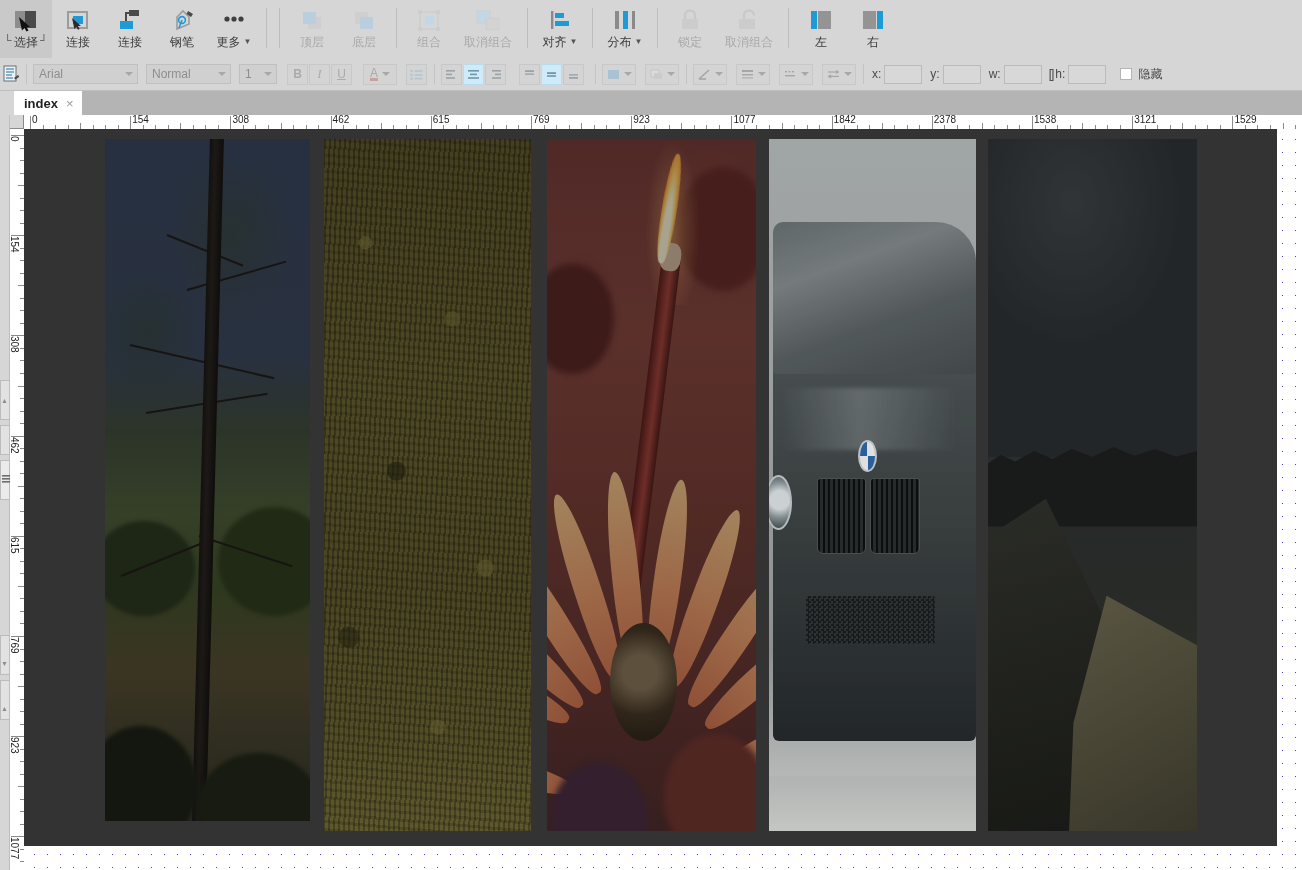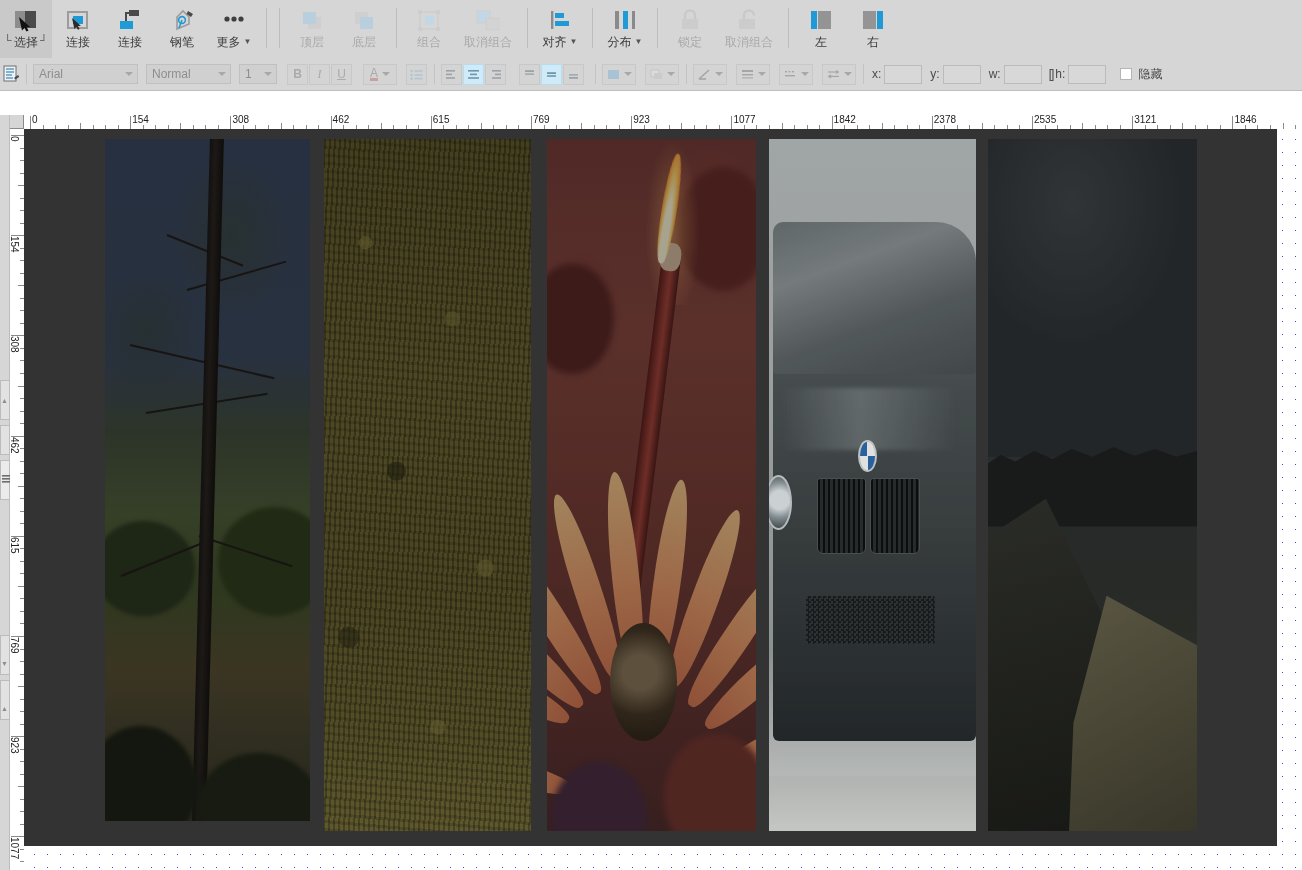--- a/index.html
+++ b/index.html
@@ -631,20 +631,27 @@
     <span class="numfld"></span>
     <span class="flabel">w:</span>
     <span class="numfld"></span>
     <span class="bracket">[]</span>
     <span class="flabel" style="margin-left:2px">h:</span>
     <span class="numfld"></span>
     <span class="chk"></span>
     <span class="flabel" style="margin-left:6px">隐藏</span>
   </div>
 
+  <div class="tabstrip">
+    <div class="lpad"></div>
+    <div class="tab">
+      <span class="tlabel">index</span>
+      <span class="tclose">×</span>
+    </div>
+  </div>
 
   <div class="leftrail">
     <div class="lr-item" style="top:265px;height:40px"></div>
     <div class="lr-item" style="top:310px;height:30px"></div>
     <div class="lr-item" style="top:345px;height:40px;background:#ebebeb">
       <svg width="8" height="10" viewBox="0 0 8 10" style="margin-left:0.5px;margin-top:14px">
           <g fill="#6d6d6d">
             <rect y="0" width="8" height="1.6"></rect>
             <rect y="3" width="8" height="1.6"></rect>
             <rect y="6" width="8" height="1.6"></rect>
@@ -744,39 +751,39 @@
       <div class="tick" style="left: 907.8px; height: 13px;"></div>
       <div class="lbl" style="left: 907.8px;">2378</div>
       <div class="tick" style="left: 920.325px; height: 4px;"></div>
       <div class="tick" style="left: 932.85px; height: 4px;"></div>
       <div class="tick" style="left: 945.375px; height: 4px;"></div>
       <div class="tick" style="left: 957.9px; height: 6px;"></div>
       <div class="tick" style="left: 970.425px; height: 4px;"></div>
       <div class="tick" style="left: 982.95px; height: 4px;"></div>
       <div class="tick" style="left: 995.475px; height: 4px;"></div>
       <div class="tick" style="left: 1008px; height: 13px;"></div>
-      <div class="lbl" style="left: 1008px;">2535</div>
+      <div class="lbl" style="left: 1008px;">1538</div>
       <div class="tick" style="left: 1020.52px; height: 4px;"></div>
       <div class="tick" style="left: 1033.05px; height: 4px;"></div>
       <div class="tick" style="left: 1045.58px; height: 4px;"></div>
       <div class="tick" style="left: 1058.1px; height: 6px;"></div>
       <div class="tick" style="left: 1070.62px; height: 4px;"></div>
       <div class="tick" style="left: 1083.15px; height: 4px;"></div>
       <div class="tick" style="left: 1095.67px; height: 4px;"></div>
       <div class="tick" style="left: 1108.2px; height: 13px;"></div>
       <div class="lbl" style="left: 1108.2px;">3121</div>
       <div class="tick" style="left: 1120.72px; height: 4px;"></div>
       <div class="tick" style="left: 1133.25px; height: 4px;"></div>
       <div class="tick" style="left: 1145.78px; height: 4px;"></div>
       <div class="tick" style="left: 1158.3px; height: 6px;"></div>
       <div class="tick" style="left: 1170.83px; height: 4px;"></div>
       <div class="tick" style="left: 1183.35px; height: 4px;"></div>
       <div class="tick" style="left: 1195.88px; height: 4px;"></div>
       <div class="tick" style="left: 1208.4px; height: 13px;"></div>
-      <div class="lbl" style="left: 1208.4px;">1846</div>
+      <div class="lbl" style="left: 1208.4px;">1529</div>
       <div class="tick" style="left: 1220.92px; height: 4px;"></div>
       <div class="tick" style="left: 1233.45px; height: 4px;"></div>
       <div class="tick" style="left: 1245.97px; height: 4px;"></div>
       <div class="tick" style="left: 1258.5px; height: 6px;"></div>
       <div class="tick" style="left: 1271.03px; height: 4px;"></div>
     </div>
   <div class="ruler-v" id="rulerV">
       <div class="tick" style="top: 6px; width: 13px;"></div>
       <div class="lbl" style="top: 7px;">0</div>
       <div class="tick" style="top: 18.525px; width: 4px;"></div>

